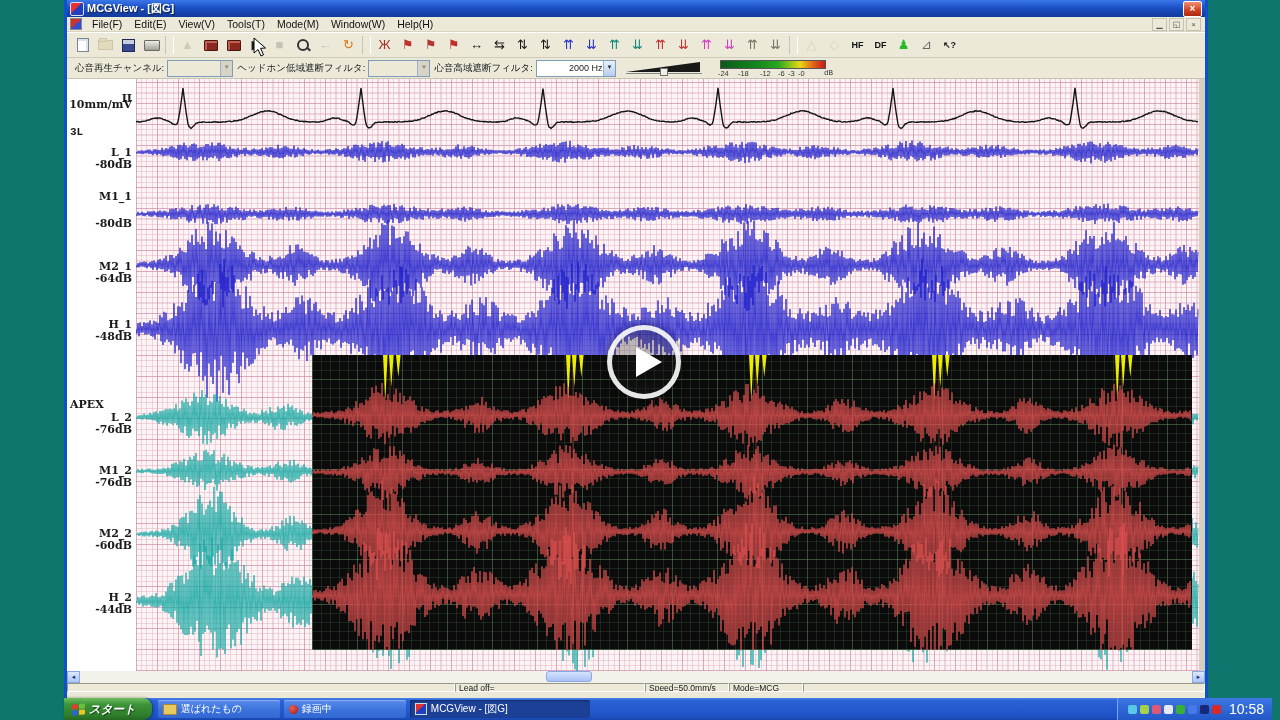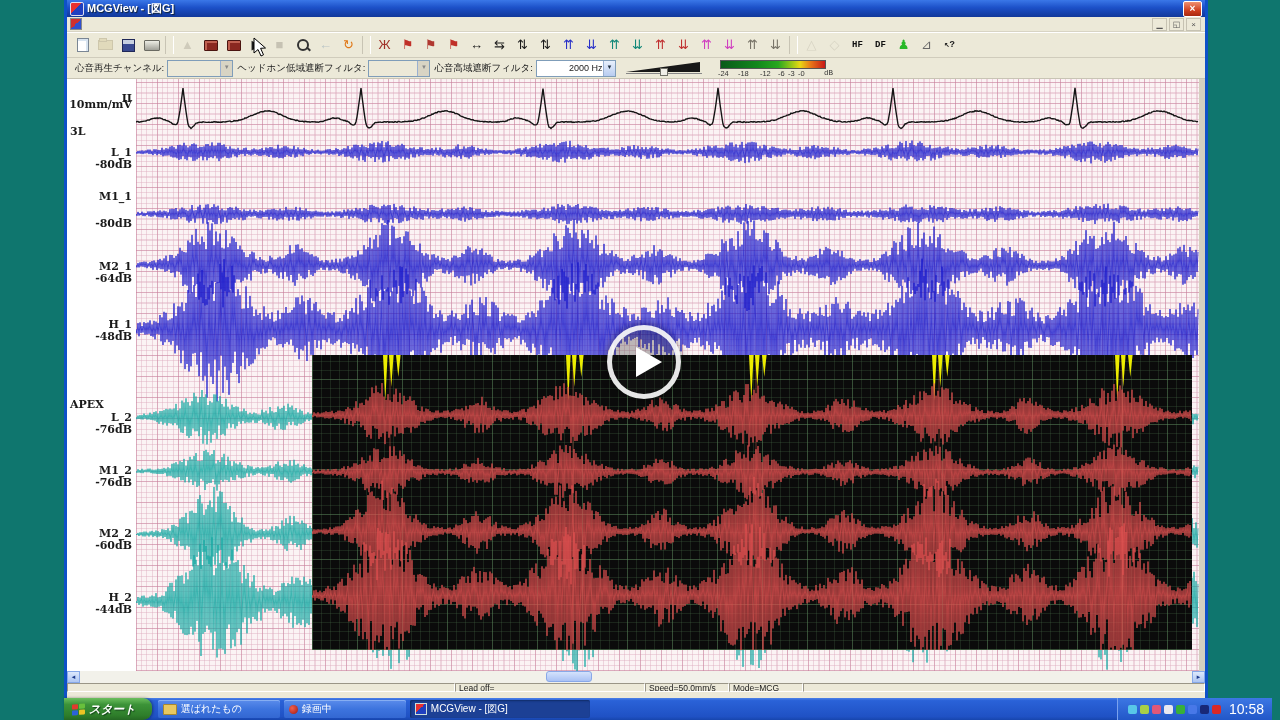--- a/index.html
+++ b/index.html
@@ -22,21 +22,21 @@
             border:1px solid #888;margin:0 4px 0 1px;}
   .menu-item{padding:0 6px;white-space:nowrap;}
   .mdi-controls{margin-left:auto;display:flex;gap:2px;padding-right:2px;}
   .mdi-btn{width:13px;height:11px;font-size:8px;line-height:11px;text-align:center;color:#555;
            background:#ece9d8;border:1px solid #c6c2b2;}
   
   .toolbar1{height:24px;background:#ece9d8;border-top:1px solid #fff;border-bottom:1px solid #d0ccbc;
             display:flex;align-items:center;padding:0 4px;}
   .tbtn{display:inline-flex;align-items:center;justify-content:center;width:23px;height:20px;font-size:13px;
         line-height:20px;}
-  .tbtn.txt{font-size:9px;font-weight:bold;letter-spacing:0;font-family:Liberation Mono, monospace;}
+  .tbtn.txt{font-size:9px;font-weight:bold;letter-spacing:0;}
   .tbtn.dis{opacity:.55;}
   .tsep{width:7px;height:18px;border-left:1px solid #c8c4b4;border-right:1px solid #fff;margin:0 2px;}
   .ic-new{width:10px;height:12px;background:#fff;border:1px solid #7a8694;box-shadow:inset -2px 2px 0 #d8e4f0;}
   .ic-open{width:13px;height:8px;background:#c8b878;border:1px solid #8a7a48;position:relative;opacity:.55;}
   .ic-open::before{content:"";position:absolute;left:0;top:-3px;width:6px;height:2px;background:#c8b878;border:1px solid #8a7a48;}
   .ic-save{width:11px;height:11px;background:#3a4a90;border:1px solid #202858;box-shadow:inset 0 4px 0 #c8d0e0;}
   .ic-print{width:14px;height:9px;background:linear-gradient(#ecece4,#a0a098);border:1px solid #6a6a62;border-radius:1px;}
   .ic-cam{width:12px;height:9px;background:#8a2820;border:1px solid #4a1410;border-radius:1px;box-shadow:inset 2px 2px 0 #c06050;}
   .ic-zoom{width:8px;height:8px;border:2px solid #333;border-radius:50%;position:relative;}
   .ic-zoom::after{content:"";position:absolute;left:7px;top:7px;width:5px;height:2px;background:#333;transform:rotate(45deg);}
@@ -133,20 +133,21 @@
   <div class="app">
 
     <div class="titlebar">
       <span class="app-icon"></span>
       <span class="title">MCGView - [図G]</span>
       <span class="close-btn">×</span>
     </div>
 
     <div class="menubar">
       <span class="mdi-icon"></span>
+      <span id="menu-items"><span class="menu-item">File(F)</span><span class="menu-item">Edit(E)</span><span class="menu-item">View(V)</span><span class="menu-item">Tools(T)</span><span class="menu-item">Mode(M)</span><span class="menu-item">Window(W)</span><span class="menu-item">Help(H)</span></span>
       <span class="mdi-controls">
         <span class="mdi-btn">▁</span>
         <span class="mdi-btn">◱</span>
         <span class="mdi-btn">×</span>
       </span>
     </div>
 
     <div class="toolbar1" id="toolbar1">
         <span class="tbtn">
           <span class="ic-new"></span>
@@ -296,21 +297,21 @@
             <span style="left: 80px;">-0</span>
             <span style="left: 106px; font-family: Liberation Mono, monospace;">dB</span>
           </span>
       </span>
     </div>
 
     <div class="workspace">
       <div class="label-col" id="label-col">
           <div class="ch-label r" style="top: 14px;">II</div>
           <div class="ch-label r" style="top: 20px;">10mm/mV</div>
-          <div class="ch-label l" style="top: 47px;">3L</div>
+          <div class="ch-label l" style="top: 47px; font-family: Liberation Mono, monospace;">3L</div>
           <div class="ch-label r" style="top: 68px;">L_1</div>
           <div class="ch-label r" style="top: 80px;">-80dB</div>
           <div class="ch-label r" style="top: 112px;">M1_1</div>
           <div class="ch-label r" style="top: 139px;">-80dB</div>
           <div class="ch-label r" style="top: 182px;">M2_1</div>
           <div class="ch-label r" style="top: 194px;">-64dB</div>
           <div class="ch-label r" style="top: 240px;">H_1</div>
           <div class="ch-label r" style="top: 252px;">-48dB</div>
           <div class="ch-label l" style="top: 320px;">APEX</div>
           <div class="ch-label r" style="top: 333px;">L_2</div>

